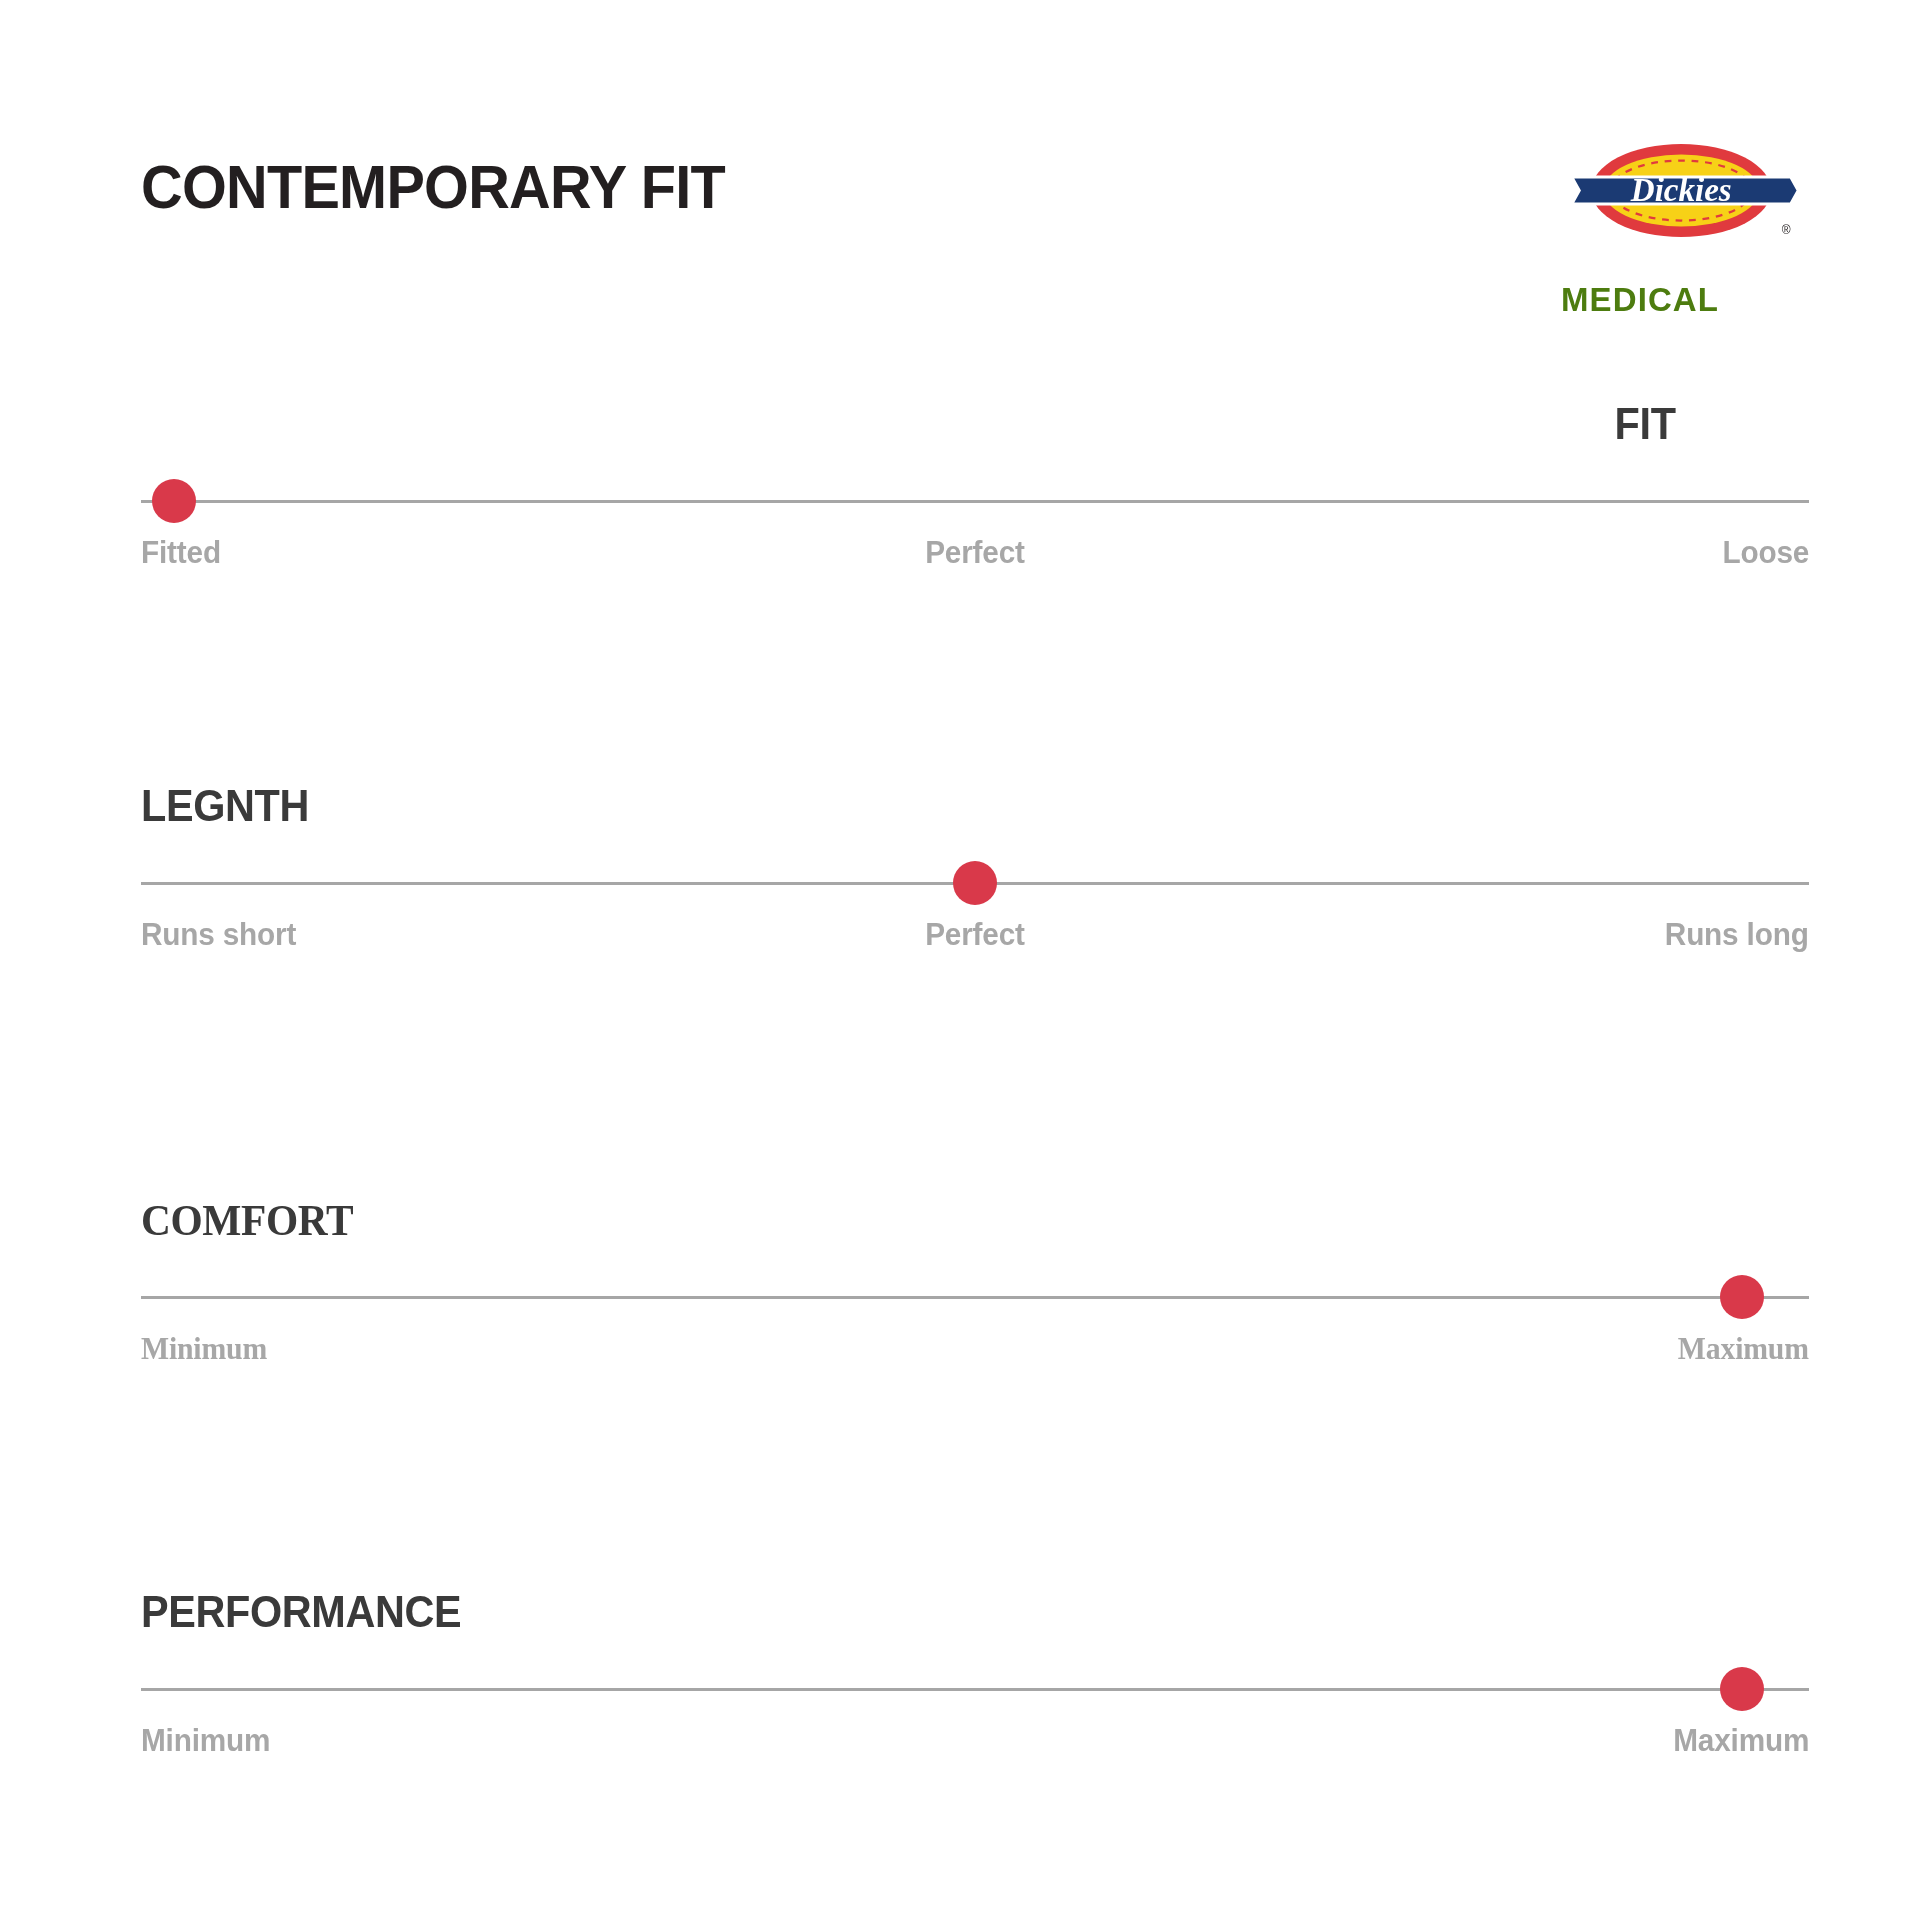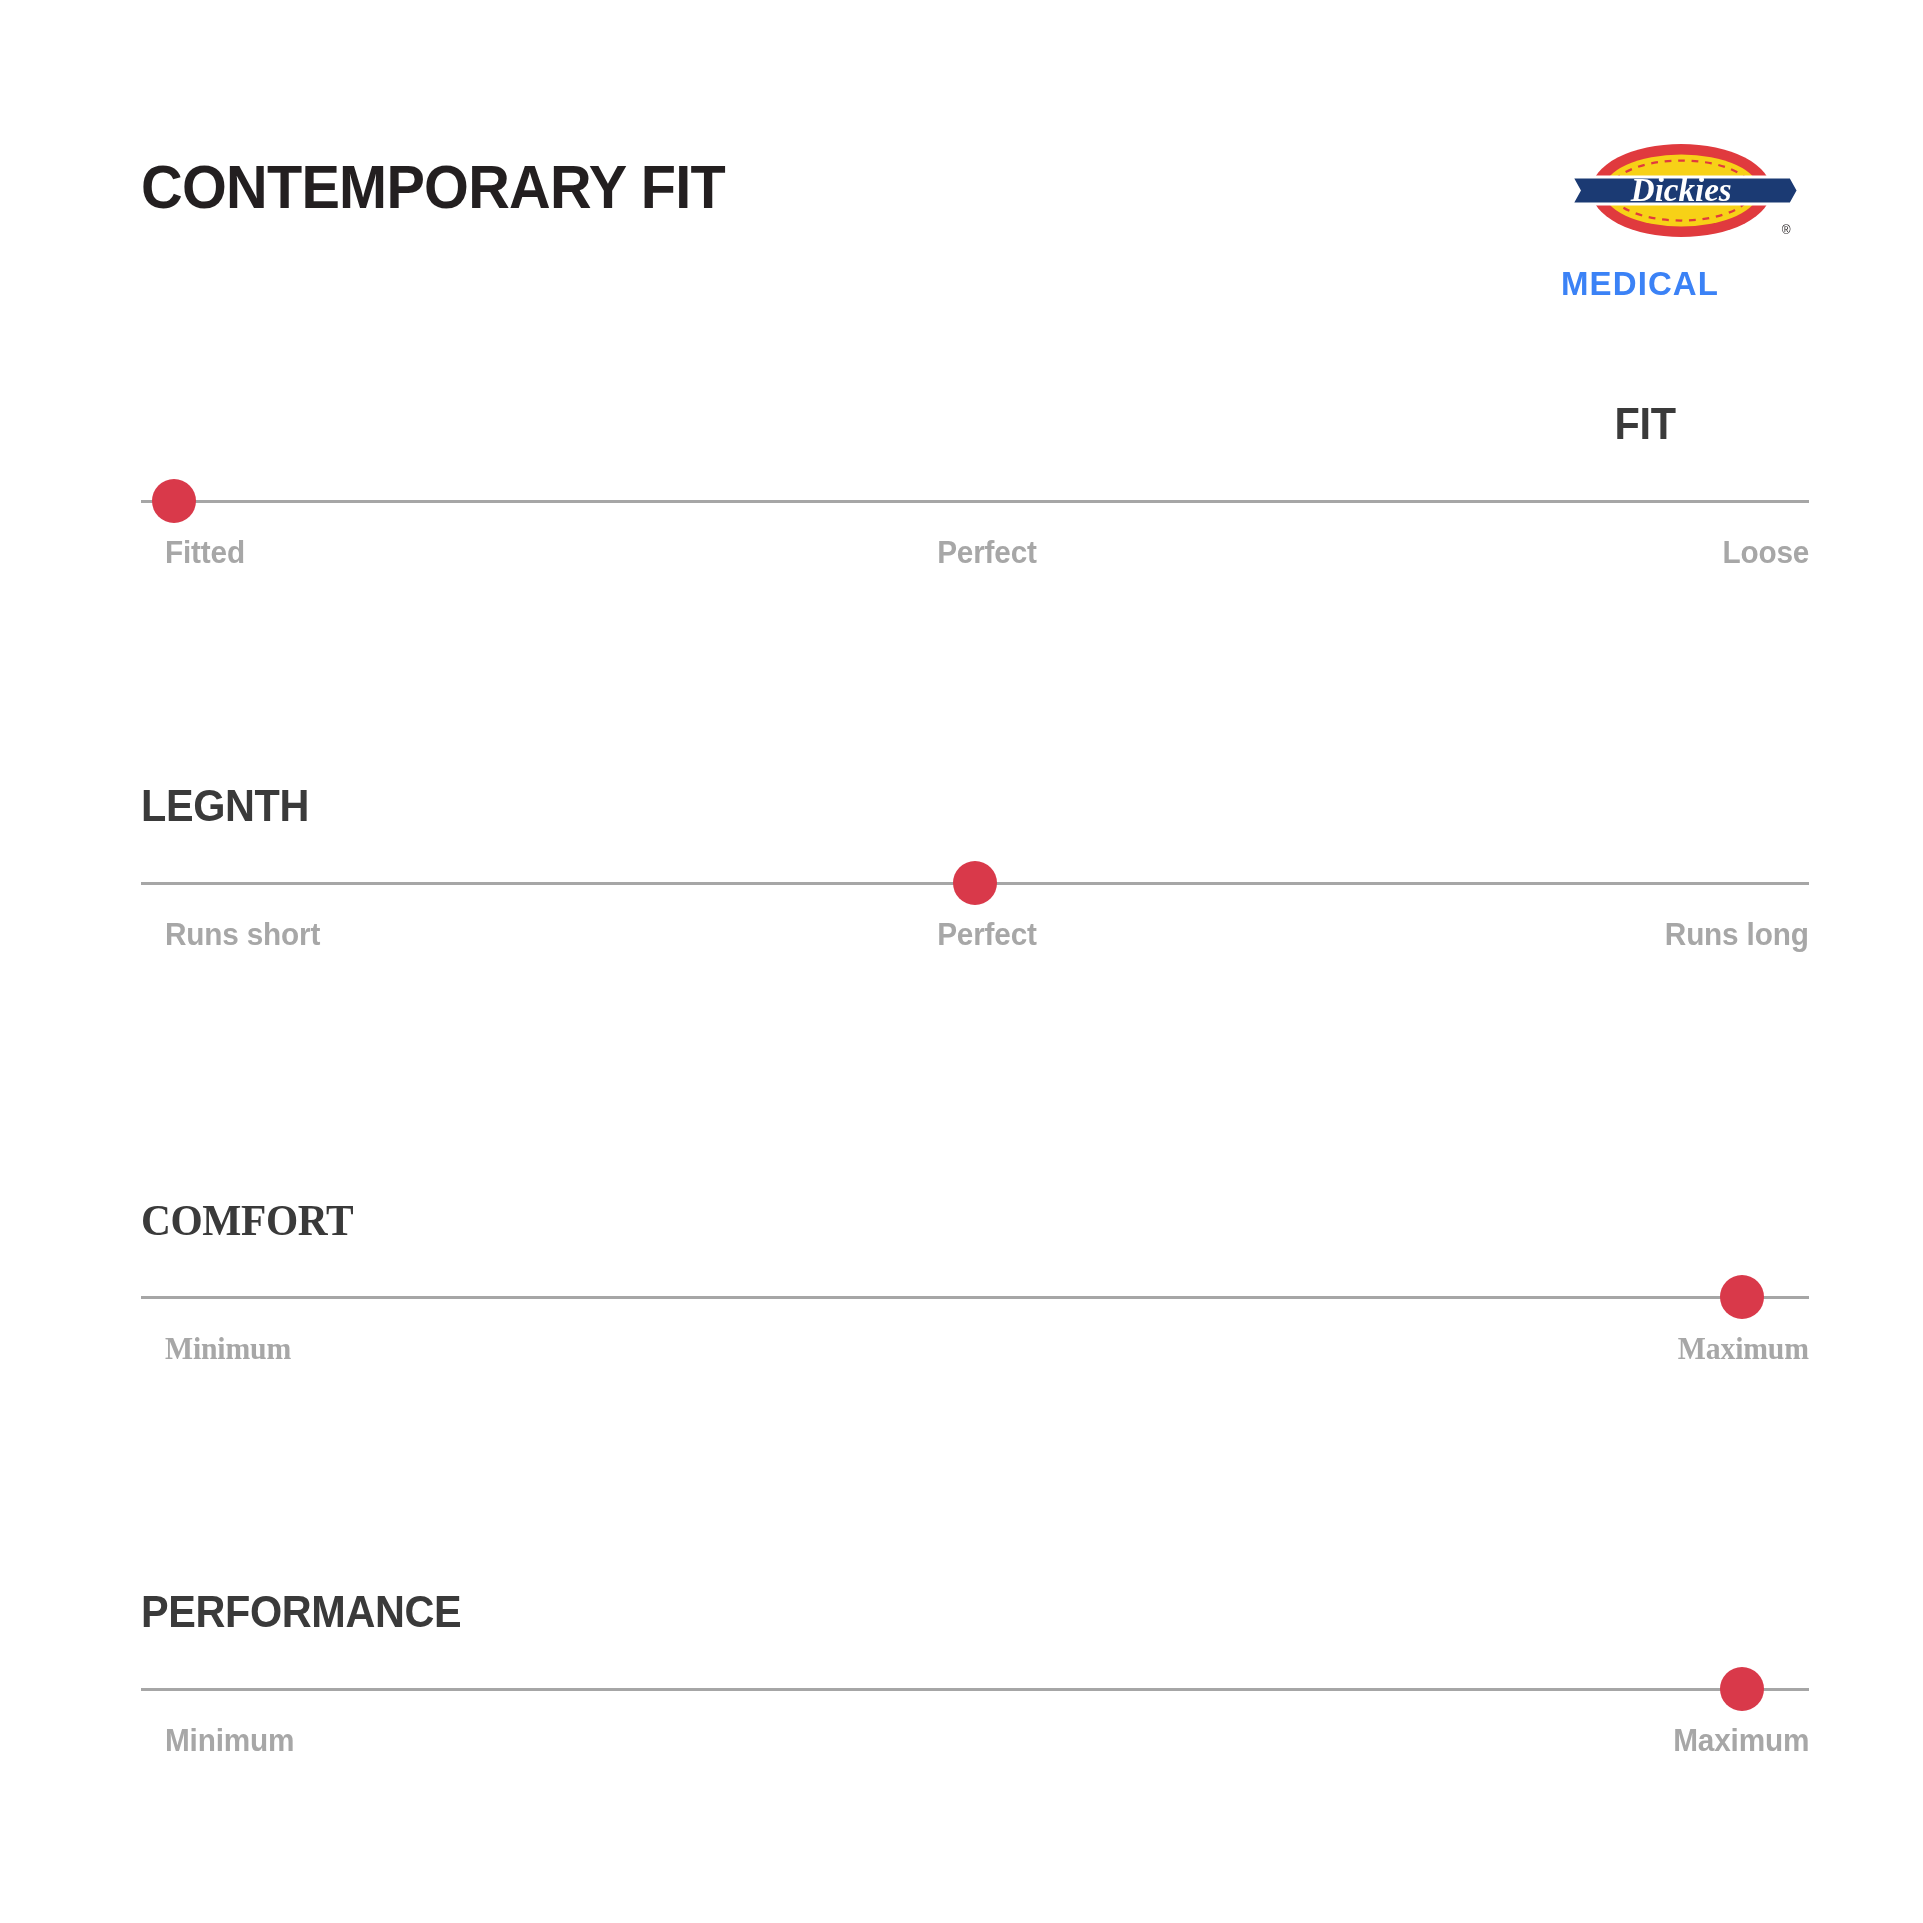--- a/index.html
+++ b/index.html
@@ -58,25 +58,25 @@
     width: 248px;
     height: 120px;
     margin: 0 auto;
   }
   .logo-badge svg {
     display: block;
     width: 248px;
     height: 120px;
   }
   .logo-medical {
-    margin-top: 13px;
+    margin-top: 29px;
     font-size: 33px;
     font-weight: 700;
     letter-spacing: 1.1px;
-    color: #3b82f6;
+    color: #4d7c0f;
     font-family: "Liberation Sans", sans-serif;
   }
 
   
   .metric {
     position: absolute;
     left: 141px;
     width: 1668px;
   }
   .metric-label {
@@ -110,21 +110,20 @@
     margin-left: -22px;
     margin-top: -22px;
     border-radius: 50%;
     background: #d9394a;
   }
 
   .scale {
     position: relative;
     margin-top: 10.5px;
     height: 45px;
-    margin-left: 24px;
   }
   .scale span {
     position: absolute;
     top: 0;
     font-size: 32px;
     font-weight: 700;
     color: #a7a7a7;
     letter-spacing: -0.2px;
     transform: scaleX(0.93);
     white-space: nowrap;

